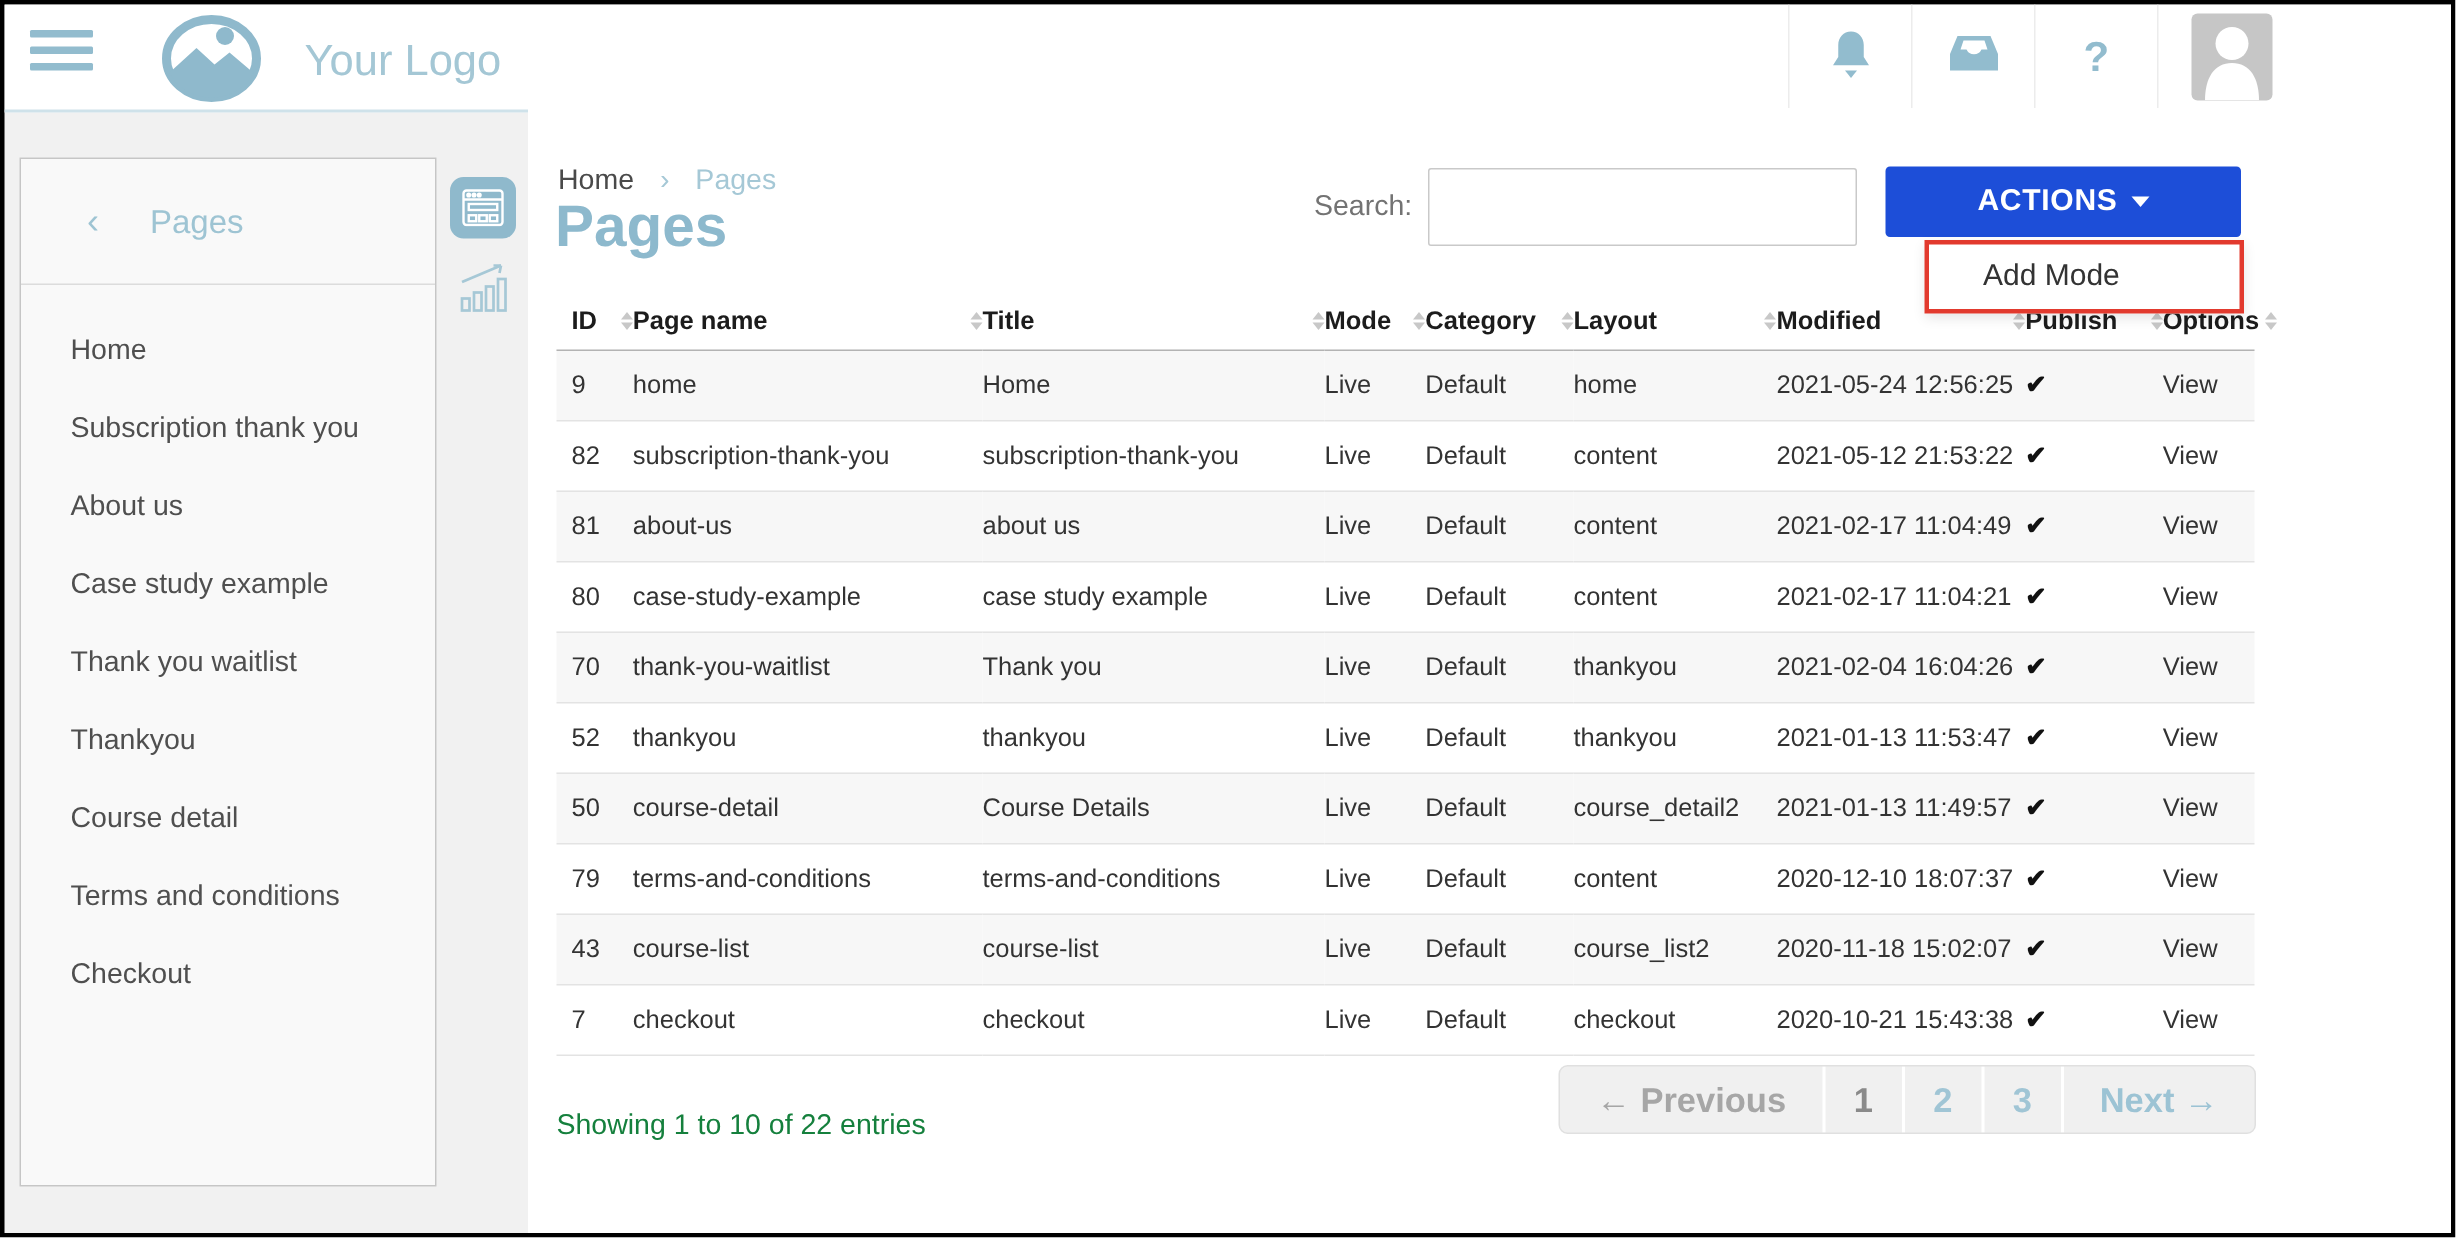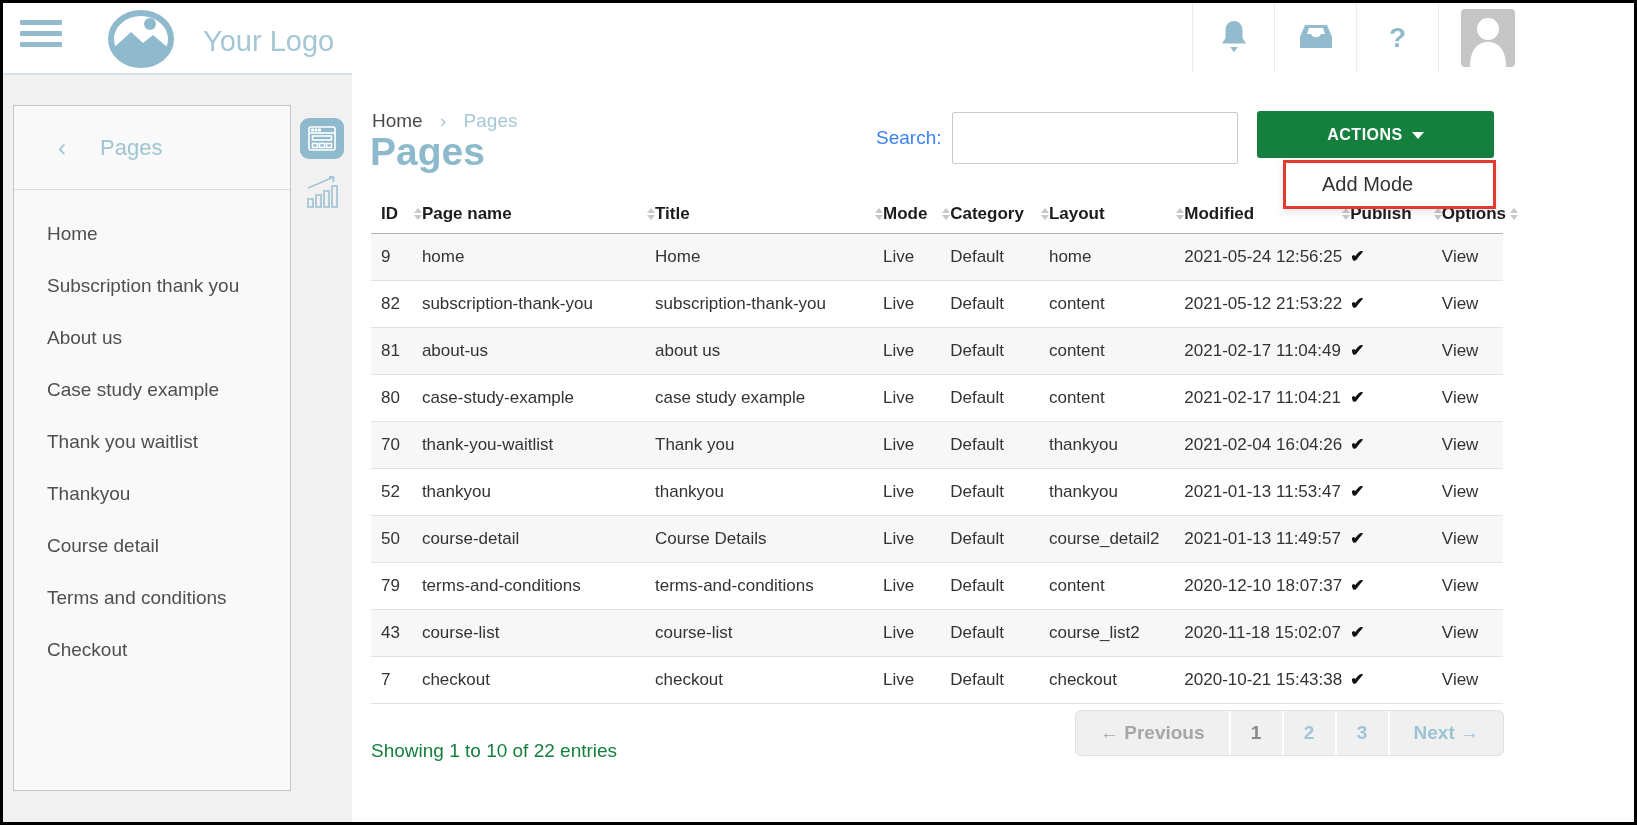--- a/index.html
+++ b/index.html
@@ -43,26 +43,26 @@
             justify-content:center; cursor:pointer; }
 
   
   .main { position:absolute; left:349px; top:69px; right:0; bottom:0; background:#fff; }
   .breadcrumb { position:absolute; left:20px; top:38px; font-size:19px; }
   .crumb-home { color:#4a4a4a; cursor:pointer; }
   .crumb-sep { color:#a5c8d6; margin:0 12px; }
   .crumb-cur { color:#a5c8d6; }
   .page-title { position:absolute; left:18px; top:58px; font-size:39px; font-weight:bold;
             color:#8db9cd; }
-  .search-label { position:absolute; left:524px; top:55px; font-size:19px; color:#3b82f6; }
+  .search-label { position:absolute; left:524px; top:55px; font-size:19px; color:#737373; }
   .search-input { position:absolute; left:600px; top:40px; width:286px; height:52px;
             border:1px solid #c9c9c9; border-radius:2px; font-size:18px; padding:0 10px;
             font-family:inherit; background:#fff; }
   .actions-btn { position:absolute; left:905px; top:39px; width:237px; height:47px;
-            background:#15803d; border:none; border-radius:3px; color:#fff; font-size:16px;
+            background:#1d4ed8; border:none; border-radius:3px; color:#fff; font-size:20px;
             font-weight:bold; letter-spacing:.5px; cursor:pointer; font-family:inherit; }
   .actions-btn .caret { display:inline-block; width:0; height:0; border-left:6px solid transparent;
             border-right:6px solid transparent; border-top:7px solid #fff; margin-left:9px;
             vertical-align:middle; }
   .dropdown { position:absolute; left:931px; top:88px; width:213px; height:49px; background:#fff;
             border:3px solid #e23a2e; z-index:6; box-shadow:0 3px 8px rgba(0,0,0,.10); }
   .dropdown-item { line-height:43px; padding-left:36px; font-size:20px; color:#333; cursor:pointer; }
 
   
   .ptable { position:absolute; left:19px; top:123px; border-collapse:collapse;
@@ -88,21 +88,21 @@
   .sort i.up { border-bottom:5px solid #c8c8c8; margin-bottom:2px; }
   .sort i.down { border-top:5px solid #c8c8c8; }
   td.check { font-size:17px; color:#111; font-weight:bold; }
   td.view { cursor:pointer; }
 
   .summary { position:absolute; left:19px; top:668px; font-size:19px; color:#15803d; }
 
   
   .pagination { position:absolute; right:130px; top:638px; height:46px; display:flex;
             background:#f0f0f0; border:1px solid #e0e0e0; border-radius:6px; overflow:hidden; }
-  .pg-btn { display:flex; align-items:center; justify-content:center; font-size:19px;
+  .pg-btn { display:flex; align-items:center; justify-content:center; font-size:23px;
             font-weight:bold; border-right:2px solid #fff; cursor:pointer; }
   .pg-prev { color:#a6a6a6; padding:0 24px; }
   .pg-num { width:53px; color:#a0c5d5; }
   .pg-num.current { color:#8a8a8a; }
   .pg-next { color:#9cc3d4; border-right:none; padding:0 24px; }
 </style>
 </head>
 <body>
 
 <div class="frame">

